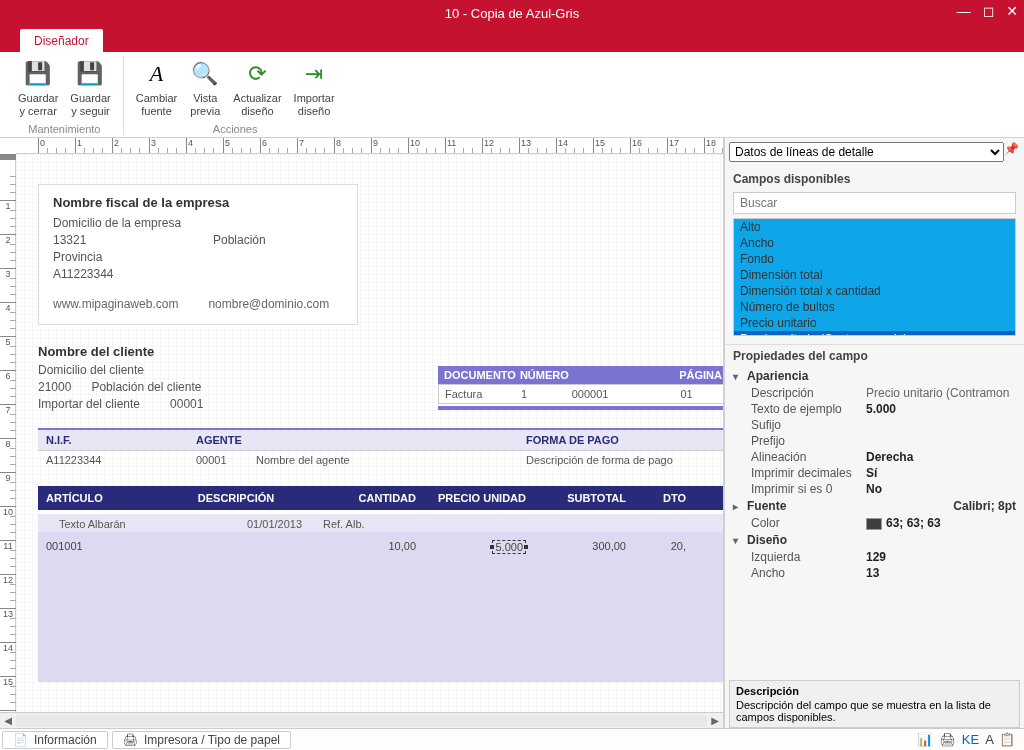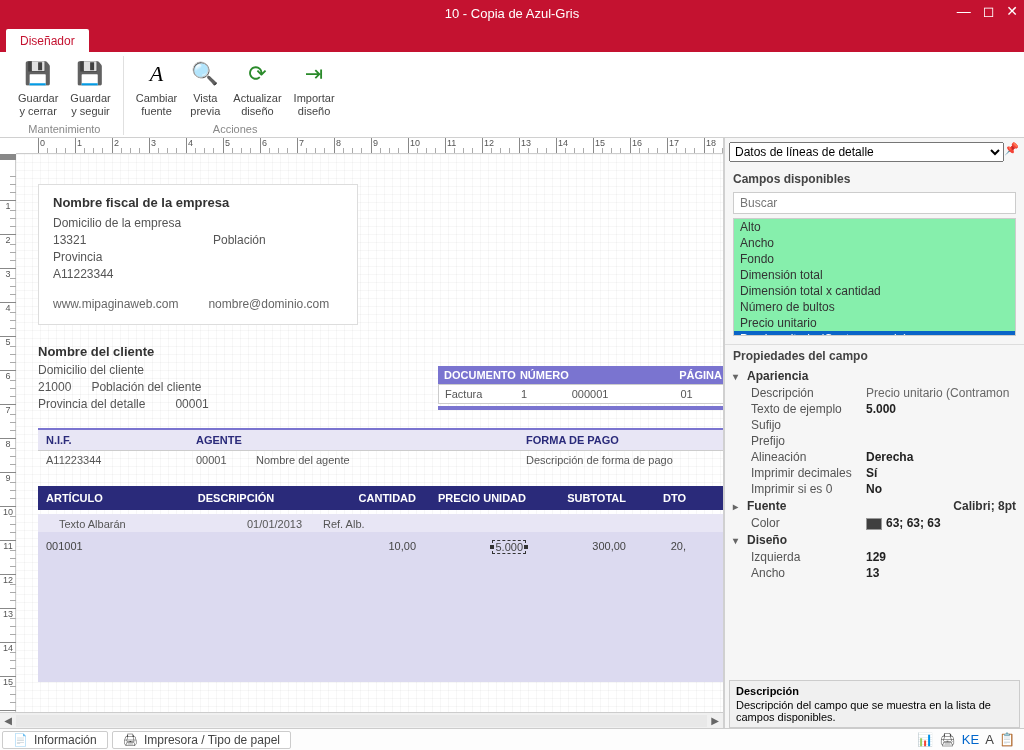--- a/index.html
+++ b/index.html
@@ -5,21 +5,21 @@
 * { box-sizing: border-box; margin: 0; padding: 0; font-family: 'Segoe UI', Tahoma, sans-serif; }
 body { width: 1024px; height: 750px; overflow: hidden; background: #fff; display: flex; flex-direction: column; font-size: 12px; }
 
 
 .titlebar { background: #c41230; height: 26px; display: flex; align-items: center; justify-content: center; color: #fff; position: relative; }
 .titlebar .title { font-size: 13px; }
 .titlebar .wincontrols { position: absolute; right: 6px; top: 3px; display: flex; gap: 12px; }
 .titlebar .wincontrols span { color: #fff; font-size: 14px; cursor: pointer; font-family: Arial; }
 
 
-.tabstrip { background: #c41230; height: 26px; display: flex; align-items: flex-end; padding-left: 6px; }
+.tabstrip { background: #c41230; height: 26px; display: flex; align-items: flex-end; padding-left: 20px; }
 .tab { background: #fff; color: #c41230; padding: 5px 14px 4px; font-size: 12px; border-radius: 2px 2px 0 0; cursor: pointer; }
 
 
 .ribbon { background: #fff; border-bottom: 1px solid #d0d0d0; display: flex; padding: 4px 6px 2px; }
 .rgroup { display: flex; flex-direction: column; align-items: center; border-right: 1px solid #e0e0e0; padding: 0 6px; }
 .rgroup:last-child { border-right: none; }
 .rbuttons { display: flex; }
 .rbtn { display: flex; flex-direction: column; align-items: center; padding: 2px 6px; cursor: pointer; text-align: center; }
 .rbtn .ricon { width: 32px; height: 32px; display: flex; align-items: center; justify-content: center; font-size: 22px; }
 .rbtn .rlabel { font-size: 11px; line-height: 1.15; margin-top: 2px; color: #444; white-space: pre-line; }
@@ -83,21 +83,21 @@
 .hscroll .track { flex: 1; height: 12px; background: #e8e8e8; }
 
 
 .rightpanel { width: 300px; display: flex; flex-direction: column; background: #f6f6f6; border-left: 1px solid #d0d0d0; }
 .rp-select { margin: 4px; display: flex; }
 .rp-select select { flex: 1; font-size: 12px; padding: 1px; }
 .rp-pin { width: 16px; text-align: center; color: #666; cursor: pointer; }
 .rp-section { padding: 6px 8px; font-weight: bold; color: #444; font-size: 12px; }
 .rp-search { margin: 0 8px 4px; }
 .rp-search input { width: 100%; padding: 3px 6px; border: 1px solid #ccc; font-size: 12px; }
-.rp-list { margin: 0 8px 8px; border: 1px solid #ccc; background: #86efac; height: 118px; overflow-y: scroll; }
+.rp-list { margin: 0 8px 8px; border: 1px solid #ccc; background: #0ea5e9; height: 118px; overflow-y: scroll; }
 .rp-list .item { padding: 1px 6px; font-size: 12px; color: #333; cursor: pointer; }
 .rp-list .item.sel { background: #0a64c8; color: #fff; }
 
 .rp-propsection { padding: 4px 8px; font-weight: bold; color: #444; font-size: 12px; border-top: 1px solid #ddd; }
 .rp-props { flex: 1; margin: 0 4px; overflow: auto; font-size: 12px; }
 .prop-group { display: flex; align-items: center; padding: 2px 4px; font-weight: bold; color: #333; }
 .prop-group .chev { width: 14px; color: #666; font-size: 10px; }
 .prop-row { display: flex; padding: 1px 4px 1px 22px; }
 .prop-row .k { width: 115px; color: #555; }
 .prop-row .v { flex: 1; color: #222; font-weight: bold; }
@@ -339,21 +339,21 @@
 
           <div class="client-block">
             <div class="name">Nombre del cliente</div>
             <div>Domicilio del cliente</div>
             <div>
               <span>21000</span>
               &nbsp;&nbsp;&nbsp;&nbsp;
               <span>Población del cliente</span>
             </div>
             <div>
-              <span>Provincia del detalle</span>
+              <span>Importar del cliente</span>
               &nbsp;&nbsp;&nbsp;&nbsp;&nbsp;&nbsp;&nbsp;
               <span>00001</span>
             </div>
           </div>
 
           <div class="docbox">
             <div class="docbox-head">
               <span class="c1">DOCUMENTO</span>
               <span class="c2">NÚMERO</span>
               <span class="c3"></span>

